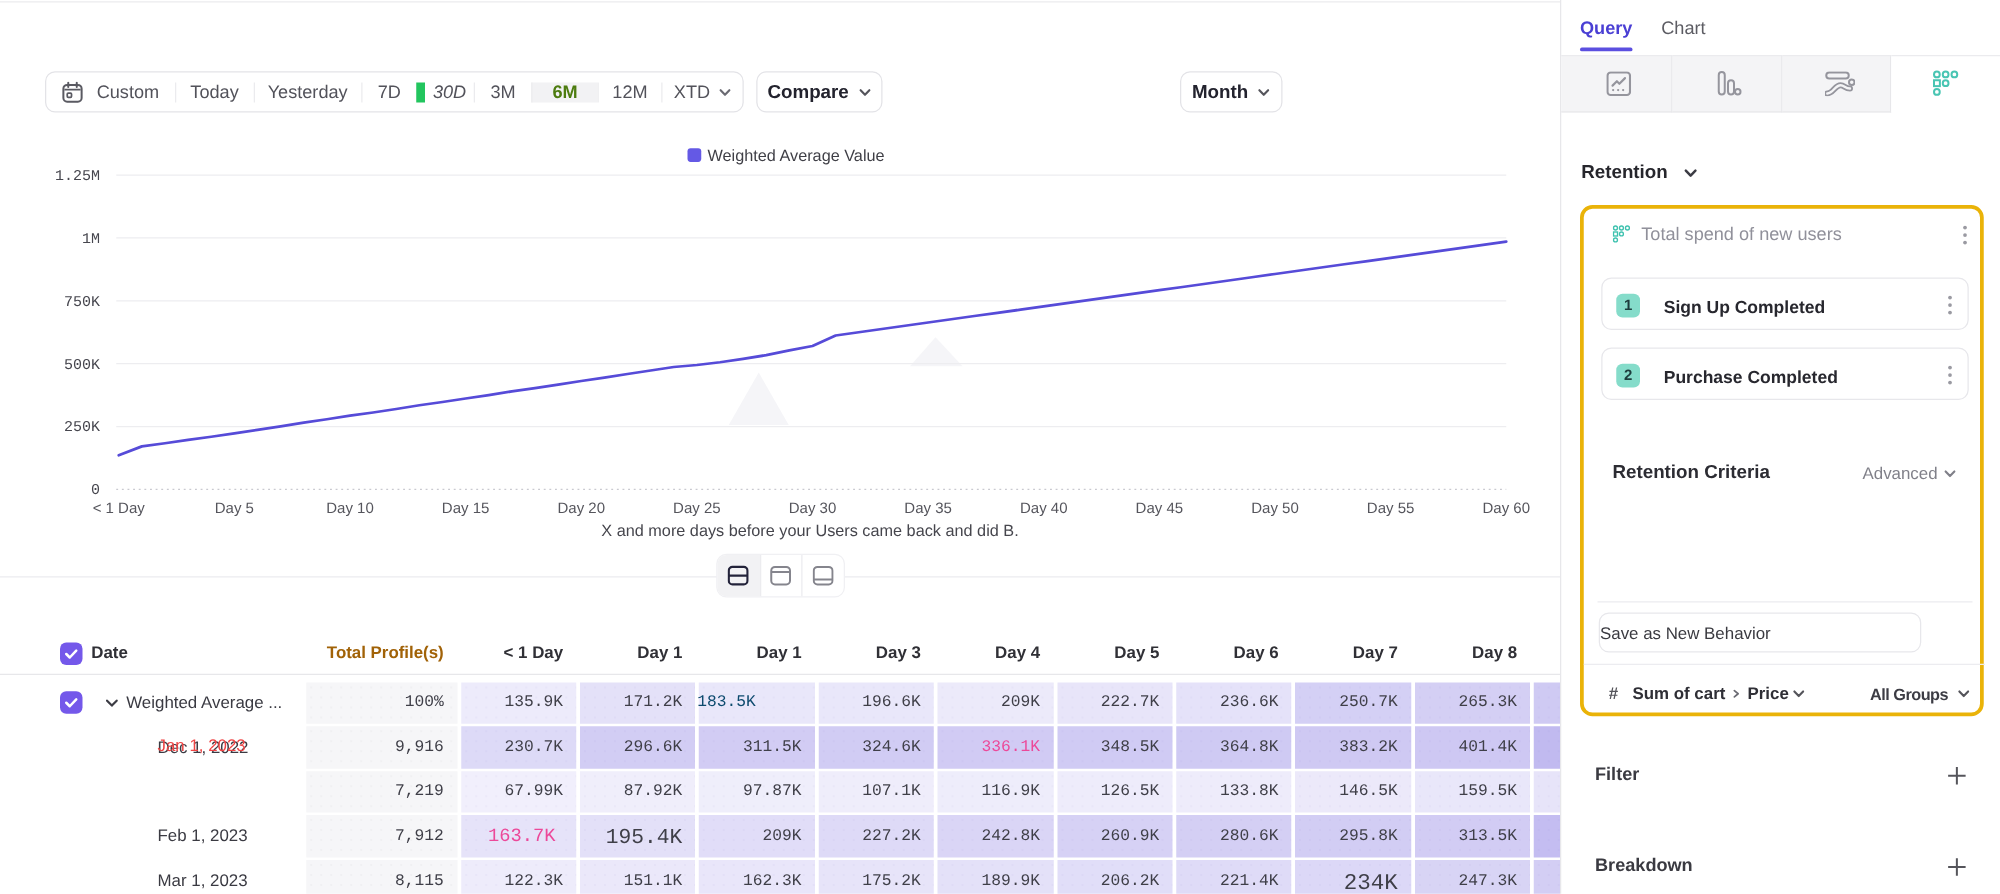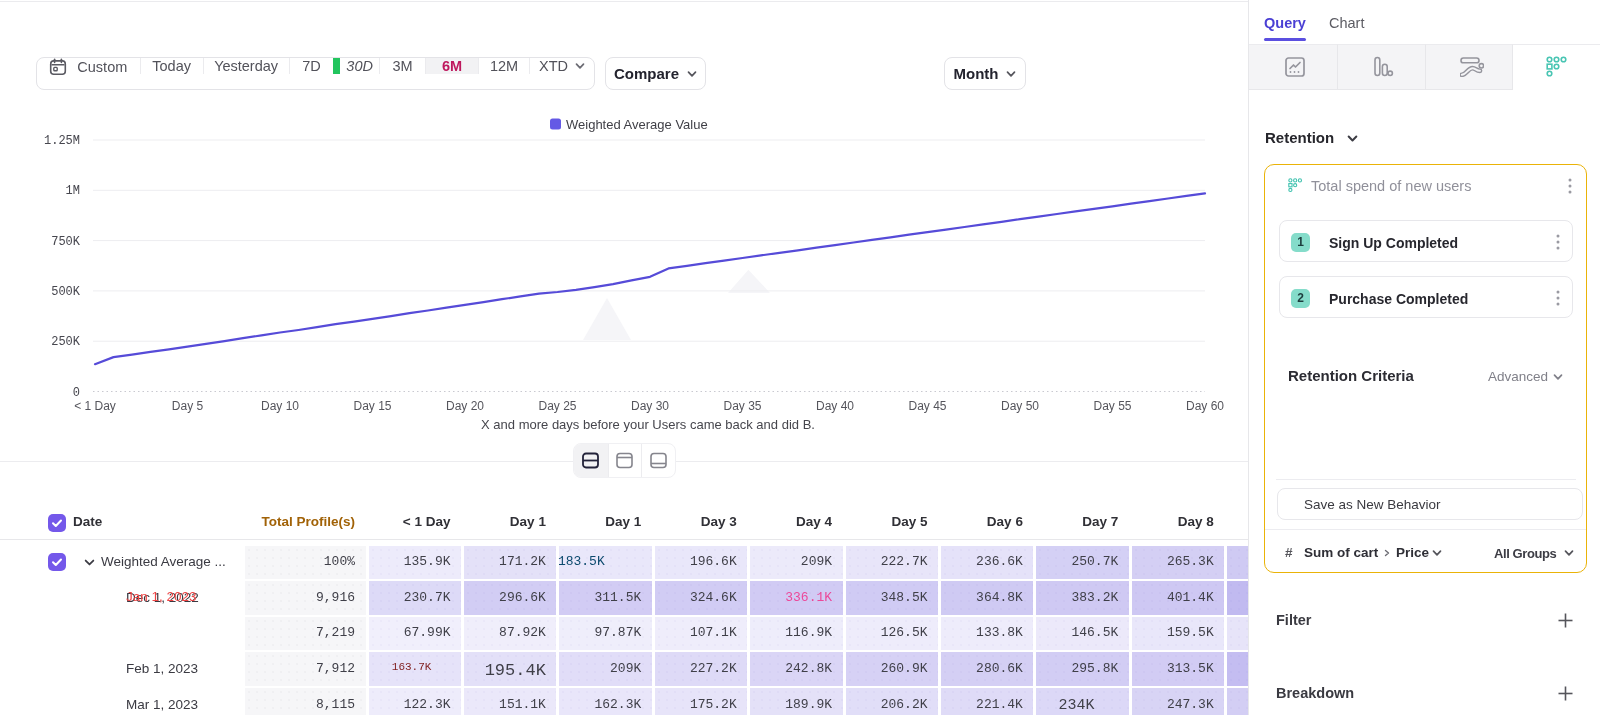--- a/index.html
+++ b/index.html
@@ -2,34 +2,34 @@
 <html><head><meta charset="utf-8"><style>
 *{margin:0;padding:0;box-sizing:border-box}
 html,body{width:1600px;height:715px;overflow:hidden;background:#fff;
   font-family:"Liberation Sans",sans-serif;-webkit-font-smoothing:antialiased}
 .abs{position:absolute}
 .mono{font-family:"Liberation Mono",monospace}
 </style></head><body>
 <div class="abs" style="left:0;top:0;width:1248px;height:715px;overflow:hidden">
 
 <div class="abs" style="left:0;top:1px;width:1600px;height:1px;background:#ebebee"></div>
-<div class="abs" style="left:36px;top:57px;width:559px;height:33px;border:1px solid #e3e3e7;border-radius:8px;display:flex;align-items:flex-start;overflow:hidden">
+<div class="abs" style="left:36px;top:57px;width:559px;height:33px;border:1px solid #e3e3e7;border-radius:8px;display:flex;align-items:center;overflow:hidden">
 <div style="width:105.2px;display:flex;align-items:center;justify-content:center;font-size:14.5px;color:#52525a;"><svg width="18" height="18" viewBox="0 0 18 18" style="margin-right:10px">
           <rect x="1.7" y="2.9" width="14.6" height="13.4" rx="3" fill="none" stroke="#5a5a62" stroke-width="1.6"></rect>
           <line x1="5.6" y1="1.2" x2="5.6" y2="4.5" stroke="#5a5a62" stroke-width="1.6" stroke-linecap="round"></line>
           <line x1="12.4" y1="1.2" x2="12.4" y2="4.5" stroke="#5a5a62" stroke-width="1.6" stroke-linecap="round"></line>
           <line x1="2.5" y1="6.7" x2="15.5" y2="6.7" stroke="#5a5a62" stroke-width="1.4"></line>
           <rect x="4.8" y="9.4" width="3.4" height="3.4" rx="0.8" fill="none" stroke="#5a5a62" stroke-width="1.4"></rect>
         </svg>Custom</div>
 <div style="width:64.6px;border-left:1px solid #ebebee;display:flex;align-items:center;justify-content:center;font-size:14.5px;color:#52525a;">Today</div>
 <div style="width:88px;border-left:1px solid #ebebee;display:flex;align-items:center;justify-content:center;font-size:14.5px;color:#52525a;">Yesterday</div>
 <div style="width:46px;border-left:1px solid #ebebee;display:flex;align-items:center;justify-content:center;font-size:14.5px;color:#52525a;">7D</div>
 <div style="width:46.3px;border-left:7px solid #22c55e;display:flex;align-items:center;justify-content:center;font-size:14.5px;color:#52525a;font-style:italic;">30D</div>
 <div style="width:47.5px;border-left:1px solid #ebebee;display:flex;align-items:center;justify-content:center;font-size:14.5px;color:#52525a;">3M</div>
-<div style="width:54px;background:#f2f2f4;border-left:1px solid #ebebee;display:flex;align-items:center;justify-content:center;font-size:14.5px;color:#be185d;font-weight:700;">6M</div>
+<div style="width:54px;background:#f2f2f4;border-left:1px solid #ebebee;display:flex;align-items:center;justify-content:center;font-size:14.5px;color:#4d7c0f;font-weight:700;">6M</div>
 <div style="width:52.5px;border-left:1px solid #ebebee;display:flex;align-items:center;justify-content:center;font-size:14.5px;color:#52525a;">12M</div>
 <div style="width:66.5px;border-left:1px solid #ebebee;display:flex;align-items:center;justify-content:center;font-size:14.5px;color:#52525a;">XTD<svg width="10" height="10" viewBox="0 0 10 10" style="margin-left:7px">
           <polyline points="1.5,3.2 5,6.8 8.5,3.2" fill="none" stroke="#6b6b73" stroke-width="1.7" stroke-linecap="round" stroke-linejoin="round"></polyline>
         </svg></div>
 </div>
 <div class="abs" style="left:605px;top:57px;width:101px;height:33px;border:1px solid #e3e3e7;border-radius:8px;display:flex;align-items:center;justify-content:center;font-size:15px;font-weight:700;color:#23232e">Compare<svg width="10" height="10" viewBox="0 0 10 10" style="margin-left:8px">
         <polyline points="1.5,3.2 5,6.8 8.5,3.2" fill="none" stroke="#55555c" stroke-width="1.7" stroke-linecap="round" stroke-linejoin="round"></polyline>
       </svg></div>
 <div class="abs" style="left:944px;top:57px;width:82px;height:33px;border:1px solid #e3e3e7;border-radius:8px;display:flex;align-items:center;justify-content:center;font-size:15px;font-weight:700;color:#23232e">Month<svg width="10" height="10" viewBox="0 0 10 10" style="margin-left:8px">
         <polyline points="1.5,3.2 5,6.8 8.5,3.2" fill="none" stroke="#55555c" stroke-width="1.7" stroke-linecap="round" stroke-linejoin="round"></polyline>
@@ -173,21 +173,21 @@
 <div class="abs mono" style="left:939.5px;top:625.4px;width:83.4px;text-align:right;font-size:13px;color:#3f3f48">133.8K</div>
 <div class="abs" style="left:1036.4px;top:616.6px;width:92.4px;height:33.5px;background:#ece9fa;background-image:radial-gradient(circle,rgba(96,76,190,0.04) 0.8px,rgba(0,0,0,0) 1.1px);background-size:8px 8px"></div>
 <div class="abs mono" style="left:1034.9px;top:625.4px;width:83.4px;text-align:right;font-size:13px;color:#3f3f48">146.5K</div>
 <div class="abs" style="left:1131.8px;top:616.6px;width:92.4px;height:33.5px;background:#e9e7fa;background-image:radial-gradient(circle,rgba(96,76,190,0.04) 0.8px,rgba(0,0,0,0) 1.1px);background-size:8px 8px"></div>
 <div class="abs mono" style="left:1130.3px;top:625.4px;width:83.4px;text-align:right;font-size:13px;color:#3f3f48">159.5K</div>
 <div class="abs" style="left:1227.2px;top:616.6px;width:92.4px;height:33.5px;background:#e7e4f9;background-image:radial-gradient(circle,rgba(96,76,190,0.04) 0.8px,rgba(0,0,0,0) 1.1px);background-size:8px 8px"></div>
 <div class="abs" style="left:244.5px;top:652.1px;width:121px;height:33.5px;background:#f6f6f8;background-image:radial-gradient(circle,rgba(60,60,70,0.03) 0.8px,rgba(0,0,0,0) 1.1px);background-size:8px 8px"></div>
 <div class="abs" style="left:126px;top:660.9px;font-size:13.5px;color:#3a3a42">Feb 1, 2023</div>
 <div class="abs mono" style="left:244px;top:660.9px;width:111px;text-align:right;font-size:13px;color:#3f3f48">7,912</div>
 <div class="abs" style="left:368.6px;top:652.1px;width:92.4px;height:33.5px;background:#e6e3f9;background-image:radial-gradient(circle,rgba(96,76,190,0.04) 0.8px,rgba(0,0,0,0) 1.1px);background-size:8px 8px"></div>
-<div class="abs mono" style="left:348px;top:660.9px;width:83.4px;text-align:right;font-size:11px;color:#7f1d1d">163.7K</div>
+<div class="abs mono" style="left:361px;top:660.9px;width:83.4px;text-align:right;font-size:15px;color:#ec4899">163.7K</div>
 <div class="abs" style="left:464.0px;top:652.1px;width:92.4px;height:33.5px;background:#e3e0f8;background-image:radial-gradient(circle,rgba(96,76,190,0.04) 0.8px,rgba(0,0,0,0) 1.1px);background-size:8px 8px"></div>
 <div class="abs mono" style="left:462.5px;top:660.9px;width:83.4px;text-align:right;font-size:17px;color:#3f3f48">195.4K</div>
 <div class="abs" style="left:559.4px;top:652.1px;width:92.4px;height:33.5px;background:#e1ddf8;background-image:radial-gradient(circle,rgba(96,76,190,0.04) 0.8px,rgba(0,0,0,0) 1.1px);background-size:8px 8px"></div>
 <div class="abs mono" style="left:557.9px;top:660.9px;width:83.4px;text-align:right;font-size:13px;color:#3f3f48">209K</div>
 <div class="abs" style="left:654.8px;top:652.1px;width:92.4px;height:33.5px;background:#dedaf7;background-image:radial-gradient(circle,rgba(96,76,190,0.04) 0.8px,rgba(0,0,0,0) 1.1px);background-size:8px 8px"></div>
 <div class="abs mono" style="left:653.3px;top:660.9px;width:83.4px;text-align:right;font-size:13px;color:#3f3f48">227.2K</div>
 <div class="abs" style="left:750.2px;top:652.1px;width:92.4px;height:33.5px;background:#dad5f6;background-image:radial-gradient(circle,rgba(96,76,190,0.04) 0.8px,rgba(0,0,0,0) 1.1px);background-size:8px 8px"></div>
 <div class="abs mono" style="left:748.7px;top:660.9px;width:83.4px;text-align:right;font-size:13px;color:#3f3f48">242.8K</div>
 <div class="abs" style="left:845.6px;top:652.1px;width:92.4px;height:33.5px;background:#d6d1f5;background-image:radial-gradient(circle,rgba(96,76,190,0.04) 0.8px,rgba(0,0,0,0) 1.1px);background-size:8px 8px"></div>
 <div class="abs mono" style="left:844.1px;top:660.9px;width:83.4px;text-align:right;font-size:13px;color:#3f3f48">260.9K</div>
@@ -209,21 +209,21 @@
 <div class="abs mono" style="left:557.9px;top:696.5px;width:83.4px;text-align:right;font-size:13px;color:#3f3f48">162.3K</div>
 <div class="abs" style="left:654.8px;top:687.7px;width:92.4px;height:33.5px;background:#e7e4f9;background-image:radial-gradient(circle,rgba(96,76,190,0.04) 0.8px,rgba(0,0,0,0) 1.1px);background-size:8px 8px"></div>
 <div class="abs mono" style="left:653.3px;top:696.5px;width:83.4px;text-align:right;font-size:13px;color:#3f3f48">175.2K</div>
 <div class="abs" style="left:750.2px;top:687.7px;width:92.4px;height:33.5px;background:#e4e1f8;background-image:radial-gradient(circle,rgba(96,76,190,0.04) 0.8px,rgba(0,0,0,0) 1.1px);background-size:8px 8px"></div>
 <div class="abs mono" style="left:748.7px;top:696.5px;width:83.4px;text-align:right;font-size:13px;color:#3f3f48">189.9K</div>
 <div class="abs" style="left:845.6px;top:687.7px;width:92.4px;height:33.5px;background:#e1def8;background-image:radial-gradient(circle,rgba(96,76,190,0.04) 0.8px,rgba(0,0,0,0) 1.1px);background-size:8px 8px"></div>
 <div class="abs mono" style="left:844.1px;top:696.5px;width:83.4px;text-align:right;font-size:13px;color:#3f3f48">206.2K</div>
 <div class="abs" style="left:941.0px;top:687.7px;width:92.4px;height:33.5px;background:#dfdbf7;background-image:radial-gradient(circle,rgba(96,76,190,0.04) 0.8px,rgba(0,0,0,0) 1.1px);background-size:8px 8px"></div>
 <div class="abs mono" style="left:939.5px;top:696.5px;width:83.4px;text-align:right;font-size:13px;color:#3f3f48">221.4K</div>
 <div class="abs" style="left:1036.4px;top:687.7px;width:92.4px;height:33.5px;background:#dcd8f7;background-image:radial-gradient(circle,rgba(96,76,190,0.04) 0.8px,rgba(0,0,0,0) 1.1px);background-size:8px 8px"></div>
-<div class="abs mono" style="left:1034.9px;top:696.5px;width:83.4px;text-align:center;font-size:15px;color:#3f3f48">234K</div>
+<div class="abs mono" style="left:1034.9px;top:696.5px;width:83.4px;text-align:right;font-size:18px;color:#3f3f48">234K</div>
 <div class="abs" style="left:1131.8px;top:687.7px;width:92.4px;height:33.5px;background:#d8d4f5;background-image:radial-gradient(circle,rgba(96,76,190,0.04) 0.8px,rgba(0,0,0,0) 1.1px);background-size:8px 8px"></div>
 <div class="abs mono" style="left:1130.3px;top:696.5px;width:83.4px;text-align:right;font-size:13px;color:#3f3f48">247.3K</div>
 <div class="abs" style="left:1227.2px;top:687.7px;width:92.4px;height:33.5px;background:#d3cef4;background-image:radial-gradient(circle,rgba(96,76,190,0.04) 0.8px,rgba(0,0,0,0) 1.1px);background-size:8px 8px"></div>
 </div>
 <div class="abs" style="left:1248px;top:0;width:352px;height:715px;border-left:1px solid #e7e7ea;background:#fff">
 <div class="abs" style="left:15px;top:15px;font-size:14.5px;font-weight:700;color:#4a3fd4">Query</div>
 <div class="abs" style="left:80px;top:15px;font-size:14.5px;color:#5c5c63">Chart</div>
 <div class="abs" style="left:15px;top:38px;width:42px;height:3px;border-radius:2px;background:#5b4fe0"></div>
 <div class="abs" style="left:0;top:44px;width:352px;height:46px">
 <div class="abs" style="left:0px;top:0;width:89px;height:46px;background:#f4f4f6;border-bottom:1px solid #e7e7ea;border-right:1px solid #e7e7ea;border-top:1px solid #ebebee"></div>
@@ -254,21 +254,21 @@
         <circle cx="17.5" cy="3.5" r="2.3" fill="none" stroke="#49c5b3" stroke-width="1.6"></circle>
         <rect x="1.2" y="8.2" width="4.7" height="4.7" fill="none" stroke="#49c5b3" stroke-width="1.6"></rect>
         <circle cx="10.5" cy="10.5" r="2.3" fill="none" stroke="#49c5b3" stroke-width="1.6"></circle>
         <circle cx="3.5" cy="17.5" r="2.3" fill="none" stroke="#49c5b3" stroke-width="1.6"></circle>
       </svg>
 </div>
 <div class="abs" style="left:16px;top:128.5px;font-size:15px;font-weight:700;color:#26262c">Retention</div>
 <svg style="position:absolute;left:98px;top:133px" width="11" height="11" viewBox="0 0 10 10">
       <polyline points="1.5,3.2 5,6.8 8.5,3.2" fill="none" stroke="#3c3c44" stroke-width="1.8" stroke-linecap="round" stroke-linejoin="round"></polyline>
     </svg>
-<div class="abs" style="left:15px;top:164px;width:323px;height:409px;border:1px solid #eab308;border-radius:10px">
+<div class="abs" style="left:15px;top:164px;width:323px;height:409px;border:3px solid #eab308;border-radius:10px">
 <svg class="abs" style="left:23px;top:13px" width="15" height="15" viewBox="0 0 22 22">
         <circle cx="3.5" cy="3.5" r="2.3" fill="none" stroke="#3fc2af" stroke-width="1.6"></circle>
         <circle cx="10.5" cy="3.5" r="2.3" fill="none" stroke="#3fc2af" stroke-width="1.6"></circle>
         <circle cx="17.5" cy="3.5" r="2.3" fill="none" stroke="#3fc2af" stroke-width="1.6"></circle>
         <rect x="1.2" y="8.2" width="4.7" height="4.7" fill="none" stroke="#3fc2af" stroke-width="1.6"></rect>
         <circle cx="10.5" cy="10.5" r="2.3" fill="none" stroke="#3fc2af" stroke-width="1.6"></circle>
         <circle cx="3.5" cy="17.5" r="2.3" fill="none" stroke="#3fc2af" stroke-width="1.6"></circle>
       </svg>
 <div class="abs" style="left:46px;top:13px;font-size:14.5px;color:#90909a">Total spend of new users</div>
 <svg style="position:absolute;left:303px;top:13px" width="4" height="16" viewBox="0 0 4 16">
@@ -293,21 +293,21 @@
           <circle cx="2" cy="8" r="1.5" fill="#9a9aa2"></circle>
           <circle cx="2" cy="14" r="1.5" fill="#9a9aa2"></circle>
         </svg>
       </div>
 <div class="abs" style="left:23px;top:202px;font-size:15px;font-weight:700;color:#2c2c33">Retention Criteria</div>
 <div class="abs" style="left:223px;top:204px;font-size:13.5px;color:#808089">Advanced</div>
 <svg style="position:absolute;left:288px;top:207px" width="10" height="10" viewBox="0 0 10 10">
         <polyline points="1.5,3.2 5,6.8 8.5,3.2" fill="none" stroke="#808089" stroke-width="1.7" stroke-linecap="round" stroke-linejoin="round"></polyline>
       </svg>
 <div class="abs" style="left:11px;top:314px;width:300px;height:1px;background:#ececf0"></div>
-<div class="abs" style="left:12px;top:323px;width:306px;height:32px;border:1px solid #e7e7eb;border-radius:8px;display:flex;align-items:center;padding-left:26px;font-size:13.5px;color:#3a3a40">Save as New Behavior</div>
+<div class="abs" style="left:12px;top:323px;width:258px;height:32px;border:1px solid #e7e7eb;border-radius:8px;display:flex;align-items:center;padding-left:0;font-size:13.5px;color:#3a3a40">Save as New Behavior</div>
 <div class="abs" style="left:0;top:364px;width:321px;height:1px;background:#ececf0"></div>
 <div class="abs" style="left:20px;top:380px;font-size:13.5px;font-weight:700;color:#55555b">#</div>
 <div class="abs" style="left:39px;top:380px;font-size:13.5px;font-weight:700;color:#2f2f36">Sum of cart</div>
 <svg class="abs" style="left:118px;top:384px" width="8" height="8" viewBox="0 0 8 8">
         <polyline points="2.5,1.5 5.5,4 2.5,6.5" fill="none" stroke="#6b6b73" stroke-width="1.4" stroke-linecap="round" stroke-linejoin="round"></polyline>
       </svg>
 <div class="abs" style="left:131px;top:380px;font-size:13.5px;font-weight:700;color:#2f2f36">Price</div>
 <svg style="position:absolute;left:167px;top:383px" width="10" height="10" viewBox="0 0 10 10">
         <polyline points="1.5,3.2 5,6.8 8.5,3.2" fill="none" stroke="#55555b" stroke-width="1.7" stroke-linecap="round" stroke-linejoin="round"></polyline>
       </svg>

